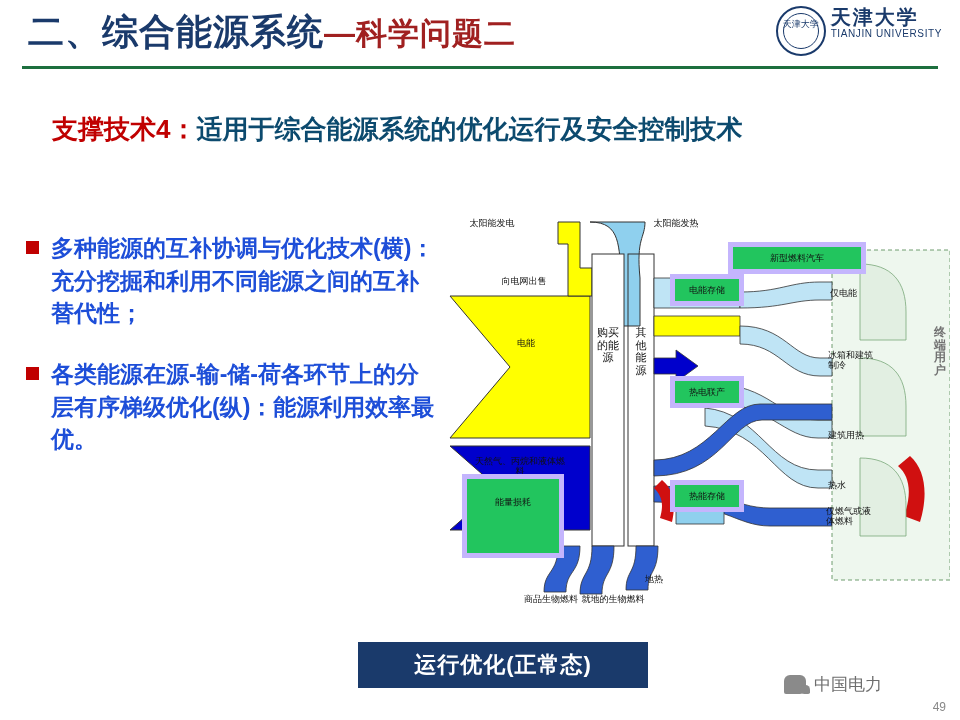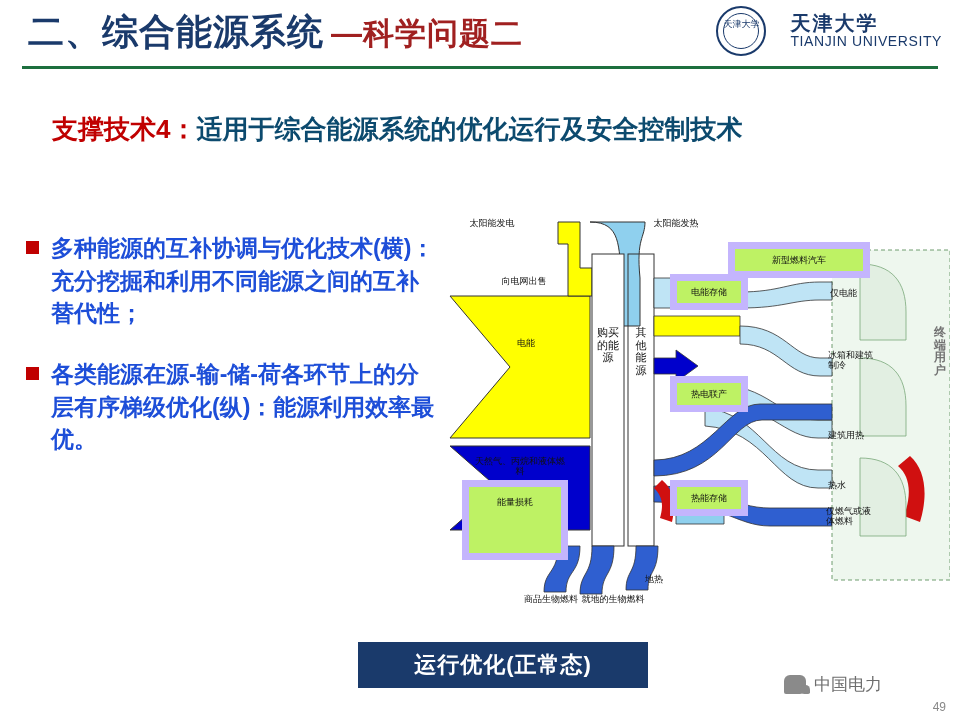--- a/index.html
+++ b/index.html
@@ -28,37 +28,35 @@
     top: 8px;
     font-size: 36px;
     font-weight: bold;
     color: #1a3a6b;
     white-space: nowrap;
     letter-spacing: 1px;
   }
   .header-title .sub {
     color: #a02020;
     font-size: 31px;
-    margin-left: 7px;
   }
   .header-rule {
     position: absolute;
     left: 22px;
     top: 66px;
     width: 916px;
     height: 3px;
     background: #1d6f3e;
   }
   .logo-wrap {
     position: absolute;
     right: 18px;
     top: 6px;
     display: flex;
-    align-items: center;
-    gap: 24px;
+    gap: 5px;
   }
   .logo-seal {
     width: 46px; height: 46px;
     border-radius: 50%;
     border: 2px solid #1a3a6b;
     background: #fff;
     position: relative;
   }
   .logo-seal::after {
     content: "";
@@ -80,21 +78,21 @@
     line-height: 1.1;
   }
   .logo-cn {
     font-size: 20px;
     color: #1a3a6b;
     font-family: "DejaVu Serif", serif;
     letter-spacing: 2px;
     font-weight: bold;
   }
   .logo-en {
-    font-size: 14px;
+    font-size: 10px;
     color: #1a3a6b;
     letter-spacing: 0.6px;
   }
 
   
   .subtitle {
     position: absolute;
     left: 52px;
     top: 112px;
     font-size: 26px;
@@ -141,22 +139,22 @@
   .dg-label {
     position: absolute;
     font-size: 9px;
     color: #111;
     line-height: 1.15;
     text-align: center;
     white-space: pre-line;
   }
   .dg-box {
     position: absolute;
-    background: #bef264;
-    border: 7px solid #c4b5fd;
+    background: #22c55e;
+    border: 5px solid #c4b5fd;
     font-size: 9px;
     color: #111;
     display: flex;
     align-items: center;
     justify-content: center;
     text-align: center;
     line-height: 1.2;
     font-family: Liberation Serif, serif;
   }
   .terminal-label {
@@ -307,21 +305,21 @@
   <div class="dg-label" style="left:16px; top:10px; width:72px;">太阳能发电</div>
   <div class="dg-label" style="left:200px; top:10px; width:72px;">太阳能发热</div>
 
   <div class="dg-label" style="left:44px; top:68px; width:80px;">向电网出售</div>
   <div class="dg-label" style="left:62px; top:130px; width:48px;">电能</div>
   <div class="dg-label" style="left:34px; top:248px; width:92px;">天然气、丙烷和液体燃料</div>
 
   <div class="dg-label" style="left:156px; top:118px; width:24px; font-size:11px; line-height:1.15;">购买的能源</div>
   <div class="dg-label" style="left:192px; top:118px; width:18px; font-size:11px; line-height:1.15;">其他能源</div>
 
-  <div class="dg-box" style="left:22px; top:272px; width:92px; height:56px; align-items:flex-start; padding-top:10px;">能量损耗</div>
+  <div class="dg-box" style="left:22px; top:266px; width:92px; height:56px; align-items:flex-start; padding-top:18px;">能量损耗</div>
 
   <div class="dg-box" style="left:288px; top:34px; width:128px; height:22px;">新型燃料汽车</div>
   <div class="dg-box" style="left:230px; top:66px; width:64px; height:22px;">电能存储</div>
   <div class="dg-box" style="left:230px; top:168px; width:64px; height:22px;">热电联产</div>
   <div class="dg-box" style="left:230px; top:272px; width:64px; height:22px;">热能存储</div>
 
   <div class="dg-label" style="left:390px; top:80px; width:48px; text-align:left;">仅电能</div>
   <div class="dg-label" style="left:388px; top:142px; width:48px; text-align:left;">冰箱和建筑制冷</div>
   <div class="dg-label" style="left:388px; top:222px; width:48px; text-align:left;">建筑用热</div>
   <div class="dg-label" style="left:388px; top:272px; width:48px; text-align:left;">热水</div>

